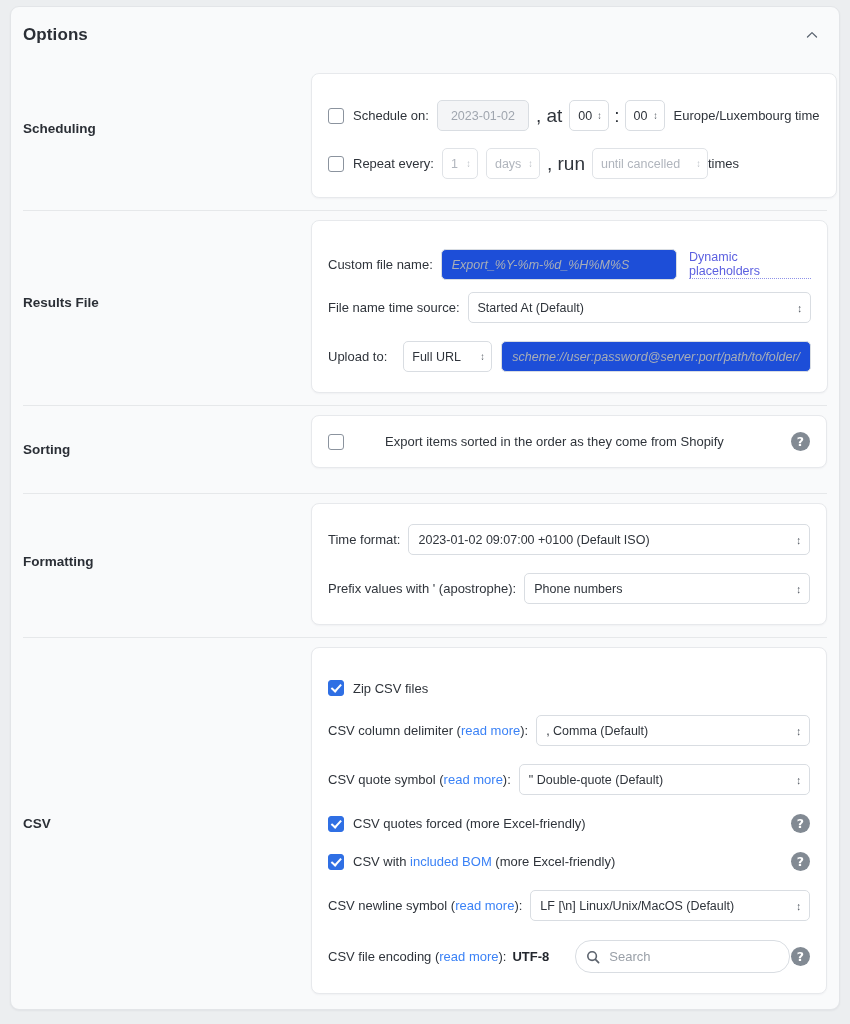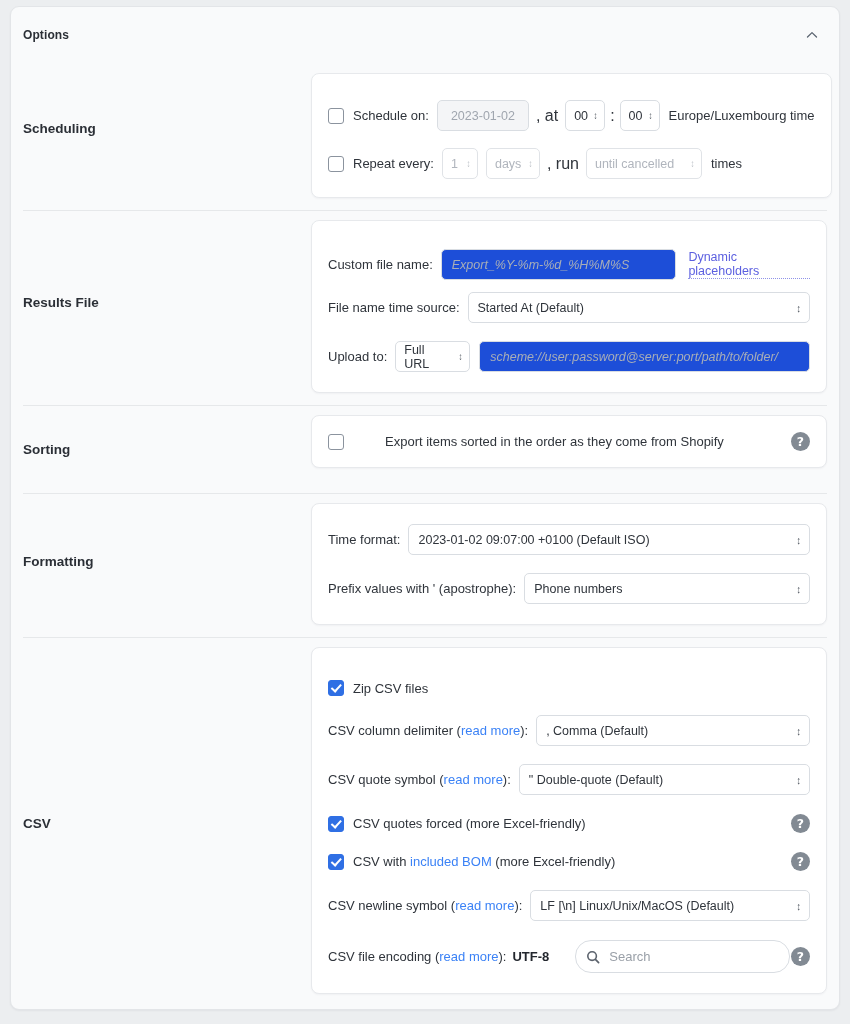--- a/index.html
+++ b/index.html
@@ -22,21 +22,21 @@
     min-height: 1002px;
   }
 
   
   .card-header {
     height: 56px;
     display: flex; align-items: center; justify-content: space-between;
     padding: 0 14px 0 12px;
   }
   .card-title {
-    font-size: 12px; font-weight: 700; color: #2b2f36; letter-spacing: .1px;
+    font-size: 17px; font-weight: 700; color: #2b2f36; letter-spacing: .1px;
   }
   .chevron-btn {
     width: 26px; height: 26px; display: flex; align-items: center; justify-content: center;
     color: #5b6470; cursor: pointer;
   }
 
   
   .section { display: flex; align-items: flex-start; padding: 0; position: relative; }
   .section + .section::before {
     content: ""; position: absolute; top: 0; left: 12px; right: 12px;
@@ -57,21 +57,21 @@
     box-shadow: 0 1px 2px rgba(16,24,40,.04);
     padding: 12px 16px;
   }
 
   .row { display: flex; align-items: center; margin: 12px 0; }
   .row:first-child { margin-top: 14px; }
   .row:last-child { margin-bottom: 6px; }
 
   .lbl { font-size: 13px; color: #2f343b; white-space: nowrap; }
   .lbl-spaced { margin-right: 8px; }
-  .txt-between { font-size: 16px; color: #2f343b; margin: 0 7px; white-space: nowrap; }
+  .txt-between { font-size: 19px; color: #2f343b; margin: 0 7px; white-space: nowrap; }
 
   
   .cb {
     width: 16px; height: 16px; flex: 0 0 16px;
     border: 1.5px solid #8b939e; border-radius: 3px; background: #fff;
     margin-right: 9px; cursor: pointer;
     display: inline-flex; align-items: center; justify-content: center;
   }
   .cb.checked { background: #2f6fe4; border-color: #2f6fe4; }
   .cb.checked::after {
@@ -162,21 +162,21 @@
             <span class="lbl" style="margin-left:9px;">Europe/Luxembourg time</span>
           </div>
 
           <div class="row" style="margin-top:17px;">
             <span class="cb"></span>
             <span class="lbl lbl-spaced">Repeat every:</span>
             <span class="select small disabled" style="width:36px;">1</span>
             <span class="select small disabled" style="width:54px;margin-left:8px;">days</span>
             <span class="txt-between">, run</span>
             <span class="select small disabled" style="width:116px;">until cancelled</span>
-            <span class="lbl" style="margin-left:9px;text-align:right;">times</span>
+            <span class="lbl" style="text-align:right;">times</span>
           </div>
 
         </div>
       </div>
     </div>
 
     <div class="section">
       <div class="section-label" style="min-height:185px;">Results File</div>
       <div class="section-body">
         <div class="panel" style="padding:14px 16px;">
@@ -187,21 +187,21 @@
             <a class="link-dotted" style="font-size:12.5px;margin-left:12px;">Dynamic placeholders</a>
           </div>
 
           <div class="row" style="margin-top:6px;justify-content:space-between;">
             <span class="lbl lbl-spaced">File name time source:</span>
             <span class="select grow" style="max-width:358px;">Started At (Default)</span>
           </div>
 
           <div class="row" style="margin-top:18px;margin-bottom:6px;">
             <span class="lbl lbl-spaced">Upload to:</span>
-            <span class="select small" style="width:75px;">Full URL</span>
+            <span class="select small" style="width:89px;margin-left:8px;">Full URL</span>
             <span class="input ph grow" style="margin-left:9px;max-width:331px;">scheme://user:password@server:port/path/to/folder/</span>
           </div>
 
         </div>
       </div>
     </div>
 
     <div class="section">
       <div class="section-label" style="min-height:88px;">Sorting</div>
       <div class="section-body">

